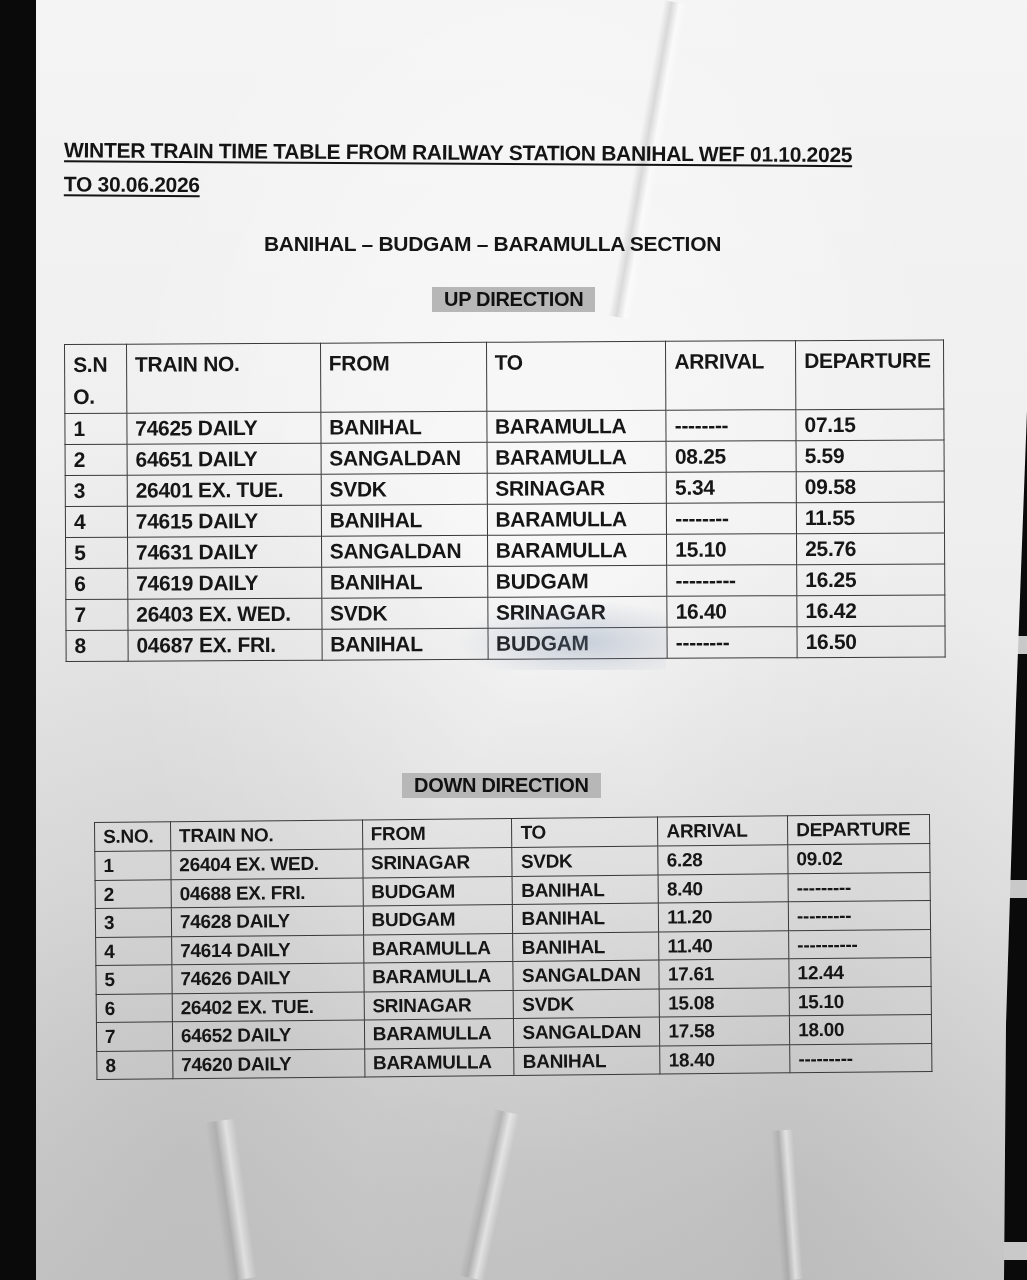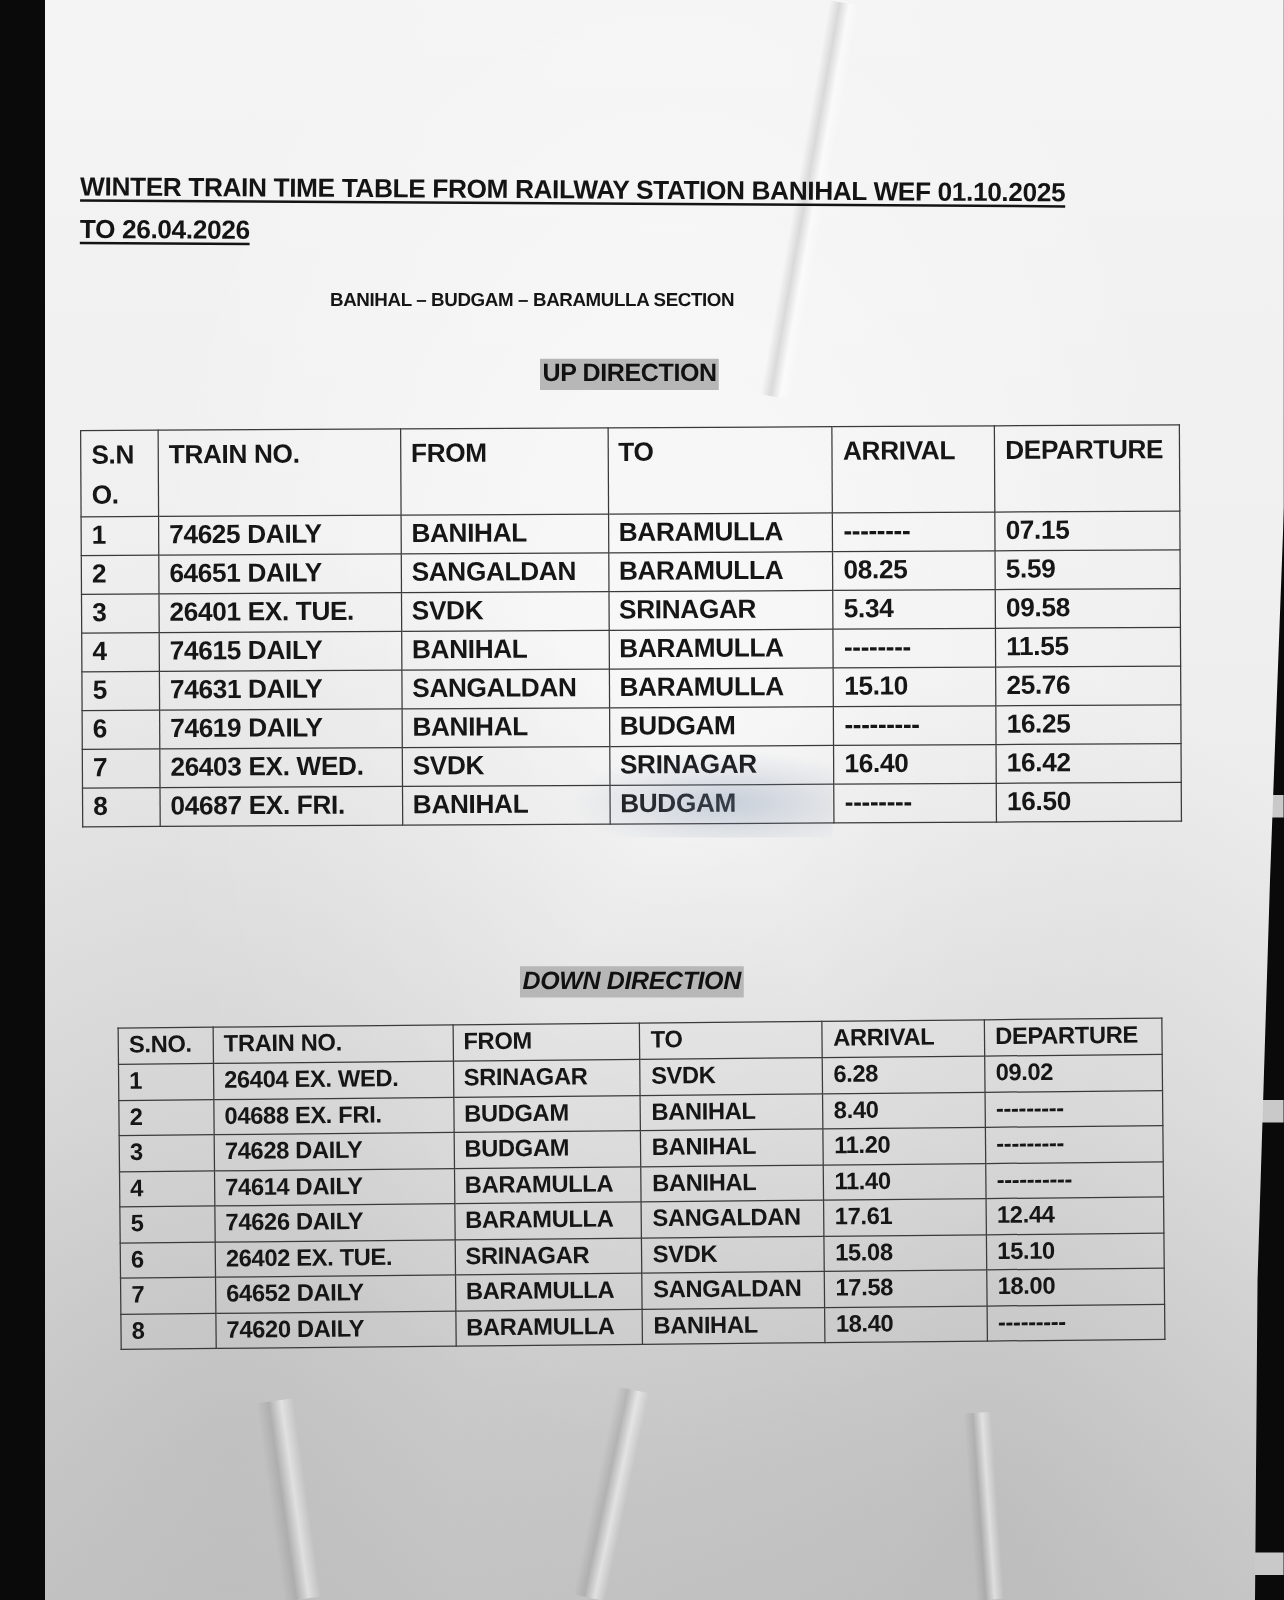--- a/index.html
+++ b/index.html
@@ -56,31 +56,31 @@
     .title span {
       text-decoration: underline;
       text-decoration-thickness: 2px;
       text-underline-offset: 3px;
     }
     .section-title {
       position: absolute;
       left: 228px;
       top: 232px;
       font-weight: bold;
-      font-size: 15px;
+      font-size: 21px;
       color: #151515;
       letter-spacing: -0.3px;
     }
     .direction-label {
       position: absolute;
       font-weight: bold;
       font-size: 20px;
       color: #111;
       background: #b7b7b7;
-      padding: 1px 2px;
+      padding: 1px 12px;
       letter-spacing: -0.3px;
     }
     table.tt {
       position: absolute;
       border-collapse: collapse;
       color: #161616;
       font-weight: bold;
       letter-spacing: -0.3px;
     }
     table.tt td, table.tt th {
@@ -143,21 +143,21 @@
 <div class="bg-bar" style="top:1242px;"></div>
 
 <div class="paper">
   <div class="crease" style="left:180px;top:1120px;width:30px;height:160px;transform:rotate(-8deg);"></div>
   <div class="crease" style="left:440px;top:1110px;width:26px;height:170px;transform:rotate(12deg);"></div>
   <div class="crease" style="left:740px;top:1130px;width:22px;height:150px;transform:rotate(-4deg);"></div>
   <div class="crease" style="left:600px;top:0px;width:24px;height:320px;transform:rotate(10deg);"></div>
 
   <div class="title">
     <span>WINTER TRAIN TIME TABLE FROM RAILWAY STATION BANIHAL WEF 01.10.2025</span><br>
-    <span>TO 26.04.2026</span>
+    <span>TO 30.06.2026</span>
   </div>
 
   <div class="section-title">BANIHAL – BUDGAM – BARAMULLA SECTION</div>
 
   <div class="direction-label" style="left:396px;top:287px;">UP DIRECTION</div>
 
   <table class="tt" id="up-table">
     <colgroup>
       <col style="width:62px">
       <col style="width:194px">
@@ -239,21 +239,21 @@
         <td>BANIHAL</td>
         <td>BUDGAM</td>
         <td>--------</td>
         <td>16.50</td>
       </tr>
     </tbody>
   </table>
 
   <div class="smudge"></div>
 
-  <div class="direction-label" style="left:380px;top:773px;font-style:italic;">DOWN DIRECTION</div>
+  <div class="direction-label" style="left:366px;top:773px;">DOWN DIRECTION</div>
 
   <table class="tt" id="down-table">
     <colgroup>
       <col style="width:76px">
       <col style="width:192px">
       <col style="width:150px">
       <col style="width:146px">
       <col style="width:130px">
       <col style="width:142px">
     </colgroup>

